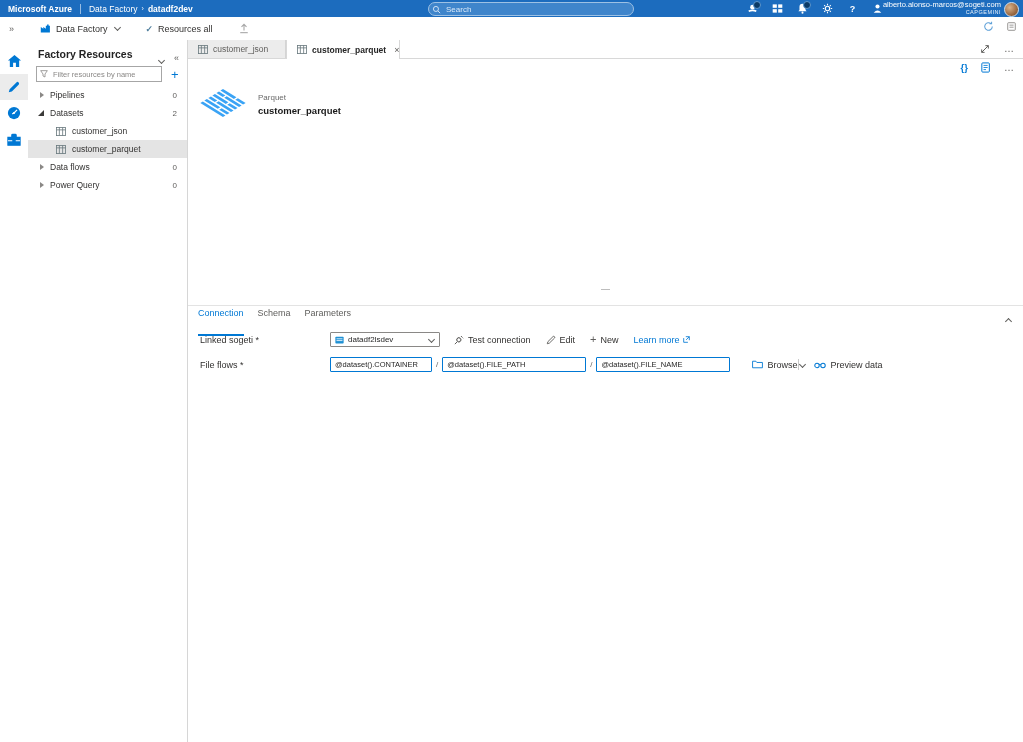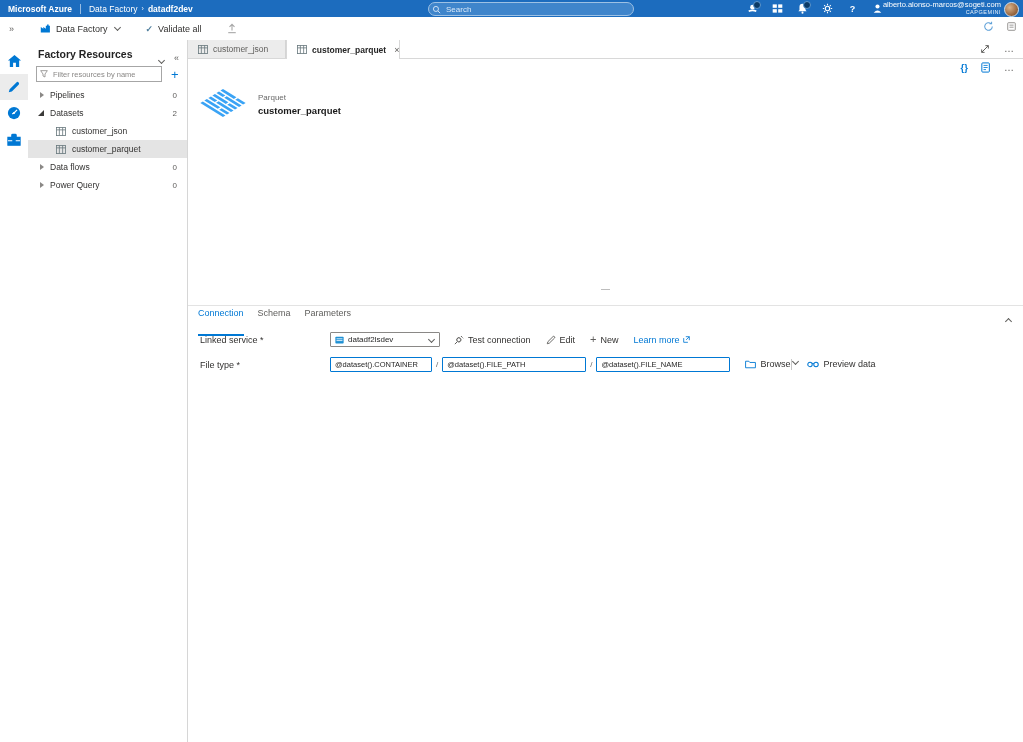--- a/index.html
+++ b/index.html
@@ -177,21 +177,21 @@
         <svg width="11" height="11" viewBox="0 0 14 14">
             <path d="M1,12 L1,5 L4.2,7.2 L4.2,5 L7.4,7.2 L7.4,3.5 L9,3.5 L9,2 L11,2 L11,3.5 L12.6,3.5 L12.6,12 Z" fill="#0078d4"></path>
           </svg>
       </span>
       <span class="tbar-label">Data Factory</span>
       <span class="chev"></span>
     </div>
 
     <div class="tbar-group">
       <span class="check-glyph">✓</span>
-      <span class="tbar-label">Validate all</span>
+      <span class="tbar-label">Resources all</span>
     </div>
 
     <div class="tbar-group">
       <span>
         <svg width="10" height="11" viewBox="0 0 12 13">
             <g stroke="#a6a6a6" stroke-width="1.3" fill="none">
               <path d="M6,9 V1.5 M3,4.5 L6,1.5 L9,4.5"></path>
               <path d="M1.5,11.5 h9"></path>
             </g>
           </svg>
@@ -384,21 +384,21 @@
   <div class="panel-top-border"></div>
 
   <div class="panel-tabs">
     <span class="ptab active">Connection</span>
     <span class="ptab">Schema</span>
     <span class="ptab">Parameters</span>
   </div>
   <span class="panel-collapse"><span class="chev chev-up" style="margin:0"></span></span>
 
   <div class="form-row" style="top:331px;">
-    <span class="form-label">Linked service *</span>
+    <span class="form-label">Linked sogeti *</span>
     <div class="dropdown">
       <span style="margin:0 4px;">
         <svg width="9" height="8" viewBox="0 0 12 10">
             <rect x="0.5" y="0.5" width="11" height="9" rx="1" fill="#1e90d4"></rect>
             <path d="M2,3.4 h8 M2,5.8 h8" stroke="#fff" stroke-width="1.1"></path>
           </svg>
       </span>
       <span>datadf2lsdev</span>
       <span class="chev dd-chev" style="margin:0;"></span>
     </div>
@@ -426,28 +426,28 @@
       <span class="link">
         <span>Learn more</span>
         <svg width="7" height="7" viewBox="0 0 10 10">
             <path d="M1,3 v6 h6 M4,1 h5 v5 M9,1 L4.5,5.5" fill="none" stroke="#0078d4" stroke-width="1.2"></path>
           </svg>
       </span>
     </div>
   </div>
 
   <div class="form-row" style="top:356px;">
-    <span class="form-label">File type *</span>
+    <span class="form-label">File flows *</span>
     <div style="position:absolute;left:142px;display:flex;align-items:center;">
       <input class="fp-input" style="width: 102px;" value="@dataset().CONTAINER">
       <span class="slash">/</span>
       <input class="fp-input" style="width: 144px;" value="@dataset().FILE_PATH">
       <span class="slash">/</span>
       <input class="fp-input" style="width: 134px;" value="@dataset().FILE_NAME">
-      <span style="display:flex;align-items:flex-start;gap:1px;margin-left:15px;">
+      <span style="display:flex;align-items:center;gap:1px;margin-left:22px;">
         <span class="action">
           <svg width="11" height="9" viewBox="0 0 13 11">
               <path d="M0.5,1.5 h4 l1.2,1.5 h6.8 v6.5 h-12 z" fill="none" stroke="#0078d4" stroke-width="1.1"></path>
             </svg>
           <span>Browse</span>
         </span>
         <span class="vdiv"></span>
         <span class="chev" style="margin:0;"></span>
         <span class="action" style="margin-left:8px;">
           <svg width="12" height="8" viewBox="0 0 14 9">

